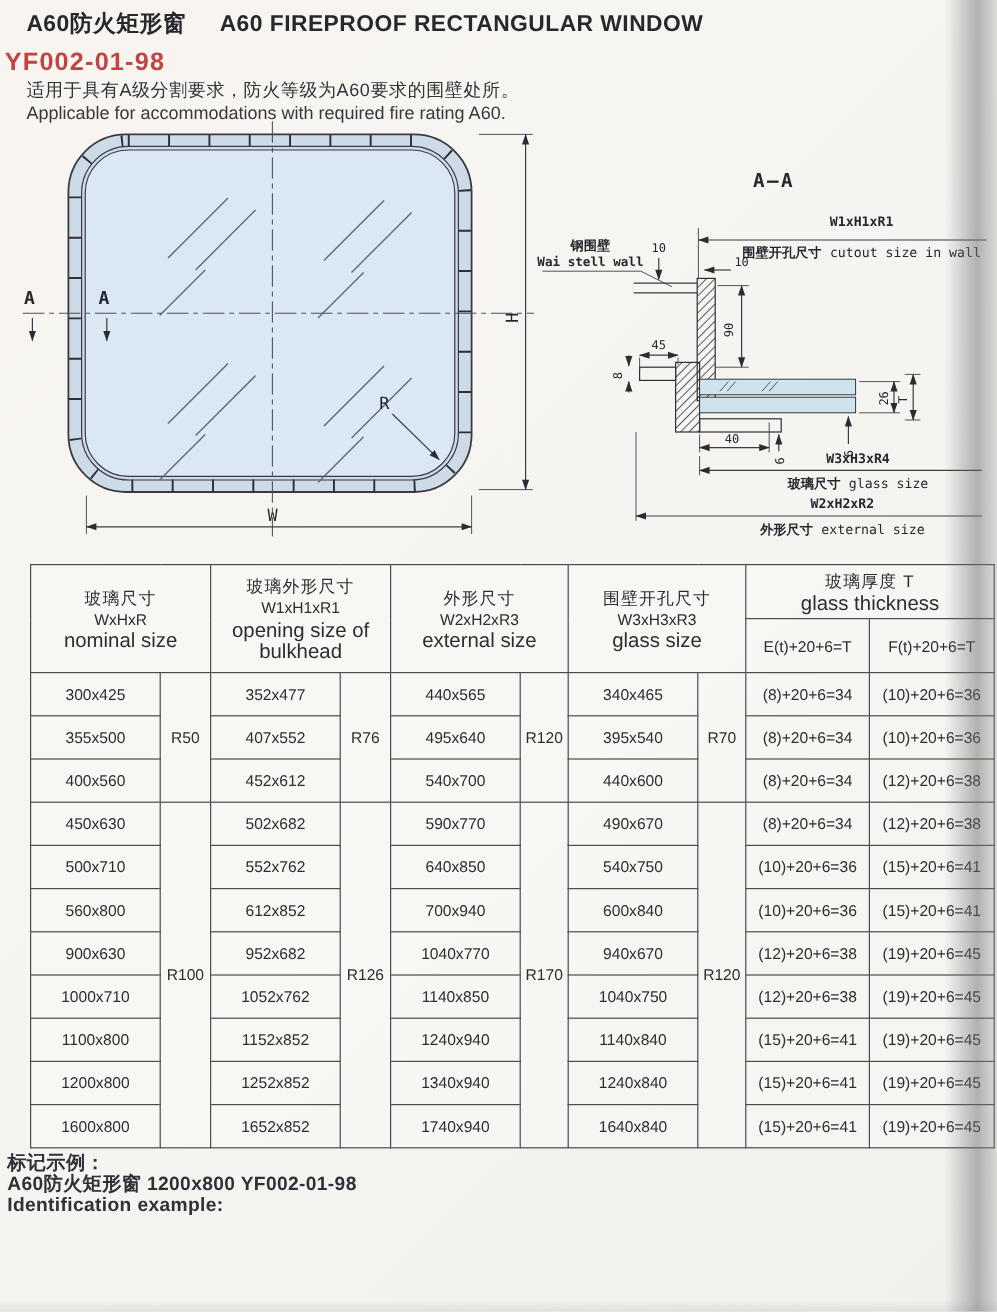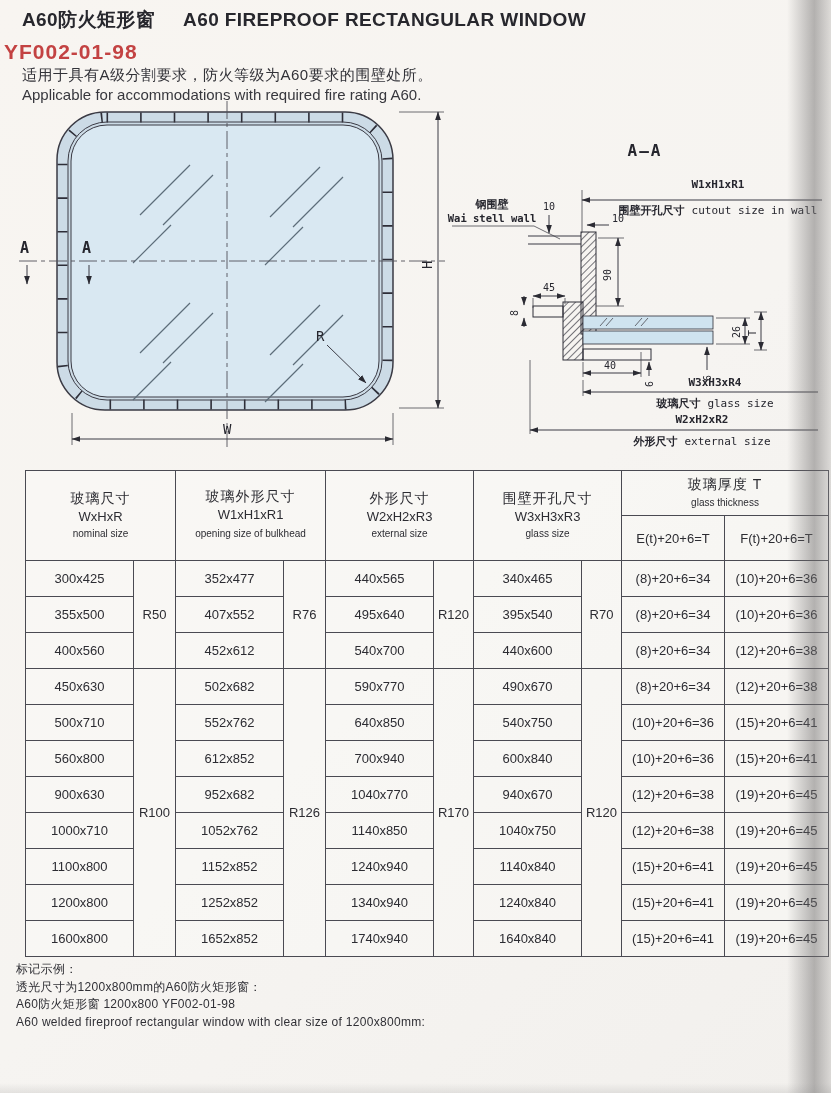--- a/index.html
+++ b/index.html
@@ -22,24 +22,24 @@
   .dln{stroke:#3b3b45;stroke-width:1;fill:none}
   .thin{stroke:#4a4a52;stroke-width:.8;fill:none}
   .cl{stroke:#50505a;stroke-width:.9;fill:none;stroke-dasharray:18 4 4 4}
   .refl{stroke:#5d6d7a;stroke-width:1.2;fill:none}
   table.spec{position:absolute;left:25px;top:470px;width:803px;border-collapse:collapse;table-layout:fixed}
   .spec th,.spec td{border:1px solid #4a4a52;text-align:center;vertical-align:middle;padding:0;color:#2c2c32;background:rgba(252,251,249,.35)}
   .spec thead th{font-weight:normal;height:45px}
   .spec thead th.grp{height:90px}
   .h-zh{font-size:14px;line-height:19px;letter-spacing:1px}
   .h-code{font-size:13px;line-height:17px}
-  .h-en{font-size:10px;line-height:17px}
+  .h-en{font-size:17px;line-height:17px}
   .h-sub{font-size:13px}
   .spec td{height:36px;font-size:13px}
-  .ftr{position:absolute;left:16px;top:961px;font-size:12px;font-weight:normal;line-height:17.6px;color:#303036}
+  .ftr{position:absolute;left:6px;top:961px;font-size:16px;font-weight:bold;line-height:17.6px;color:#303036}
   .ftr div{letter-spacing:.3px}
 </style>
 </head>
 <body>
 
 <div class="page">
 
   <div class="hdr-title">
     <span class="zh">A60防火矩形窗</span><span class="en">A60 FIREPROOF RECTANGULAR WINDOW</span>
   </div>
@@ -332,20 +332,19 @@
           <td>1740x940</td>
           <td>1640x840</td>
           <td>(15)+20+6=41</td>
           <td>(19)+20+6=45</td>
         </tr>
       </tbody>
   </table>
 
   <div class="ftr">
     <div>标记示例：</div>
-    <div>透光尺寸为1200x800mm的A60防火矩形窗：</div>
     <div>A60防火矩形窗 1200x800 YF002-01-98</div>
-    <div>A60 welded fireproof rectangular window with clear size of 1200x800mm:</div>
+    <div>Identification example:</div>
   </div>
 
   <div class="scan-edge"></div>
   <div class="scan-bottom"></div>
 </div>
 
 </body></html>

